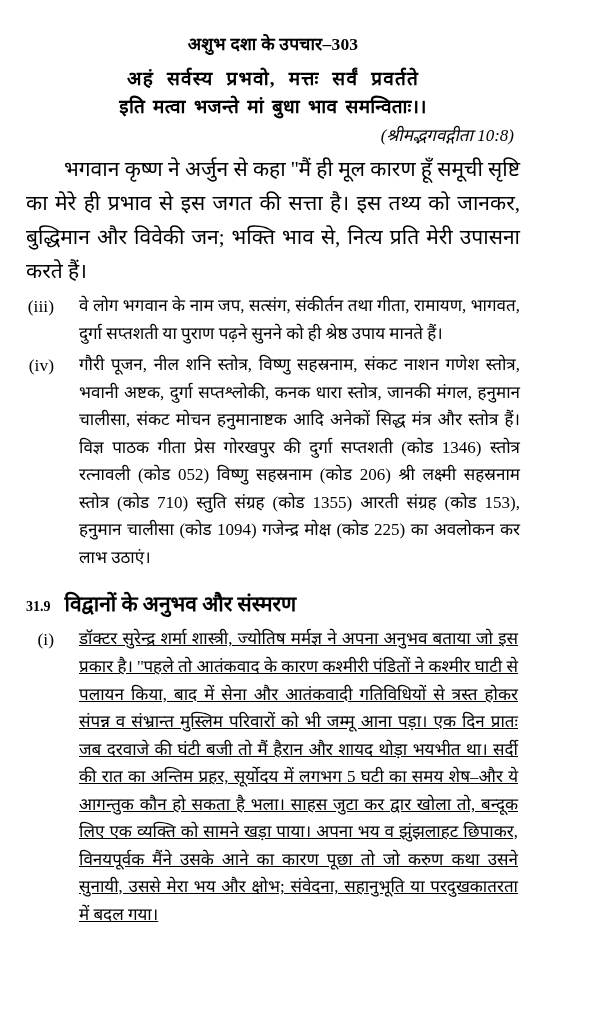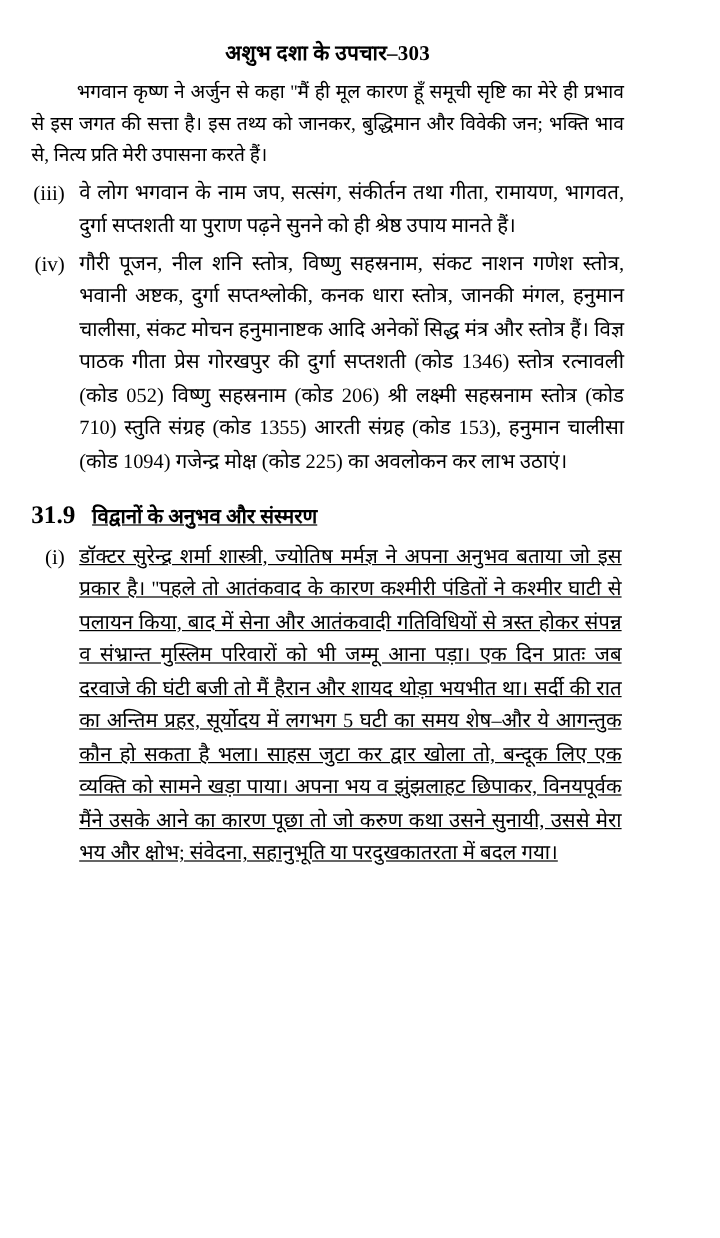--- a/index.html
+++ b/index.html
@@ -43,33 +43,34 @@
     letter-spacing: 0.3px;
     word-spacing: 3px;
   }
   .attrib {
     text-align: right;
     font-style: italic;
     font-size: 17px;
     margin: 3px 6px 6px 0;
   }
   p.body-para {
-    font-size: 16px;
+    font-size: 21px;
     line-height: 1.62;
     margin: 0 0 3px 0;
     text-align: justify;
     text-justify: inter-word;
   }
   p.body-para.indent {
     text-indent: 38px;
   }
   .list-item {
     display: flex;
     align-items: flex-start;
     margin: 4px 0 2px 0;
+    gap: 13px;
   }
   .list-marker {
     flex: 0 0 auto;
     width: 40px;
     font-size: 17.5px;
     line-height: 1.62;
     text-align: right;
     padding-right: 12px;
     box-sizing: border-box;
   }
@@ -84,45 +85,49 @@
     margin: 0 0 4px 0;
     text-decoration: underline;
   }
   .section-heading {
     display: flex;
     align-items: baseline;
     margin: 18px 0 8px 0;
     font-weight: bold;
   }
   .section-num {
-    font-size: 21px;
+    font-size: 14px;
     font-weight: bold;
     flex: 0 0 auto;
     padding-right: 14px;
   }
   .section-title {
-    font-size: 17px;
+    font-size: 21px;
     font-weight: bold;
-    text-decoration: underline;
   }
   .list-item.deep .list-body {
     padding-right: 2px;
   }
   .tail-para {
     text-indent: 38px;
   }
 </style>
 </head>
 <body>
 
 <div class="page">
 
   <div class="running-head">अशुभ दशा के उपचार–303</div>
 
+  <div class="shloka">
+    <div class="l1">अहं  सर्वस्य  प्रभवो,  मत्तः  सर्वं  प्रवर्तते</div>
+    <div class="l2">इति मत्वा भजन्ते मां बुधा भाव समन्विताः।।</div>
+  </div>
 
+  <div class="attrib">(श्रीमद्भगवद्गीता 10:8)</div>
 
   <p class="body-para indent">भगवान कृष्ण ने अर्जुन से कहा ''मैं ही मूल कारण हूँ समूची सृष्टि का मेरे ही प्रभाव से इस जगत की सत्ता है। इस तथ्य को जानकर, बुद्धिमान और विवेकी जन; भक्ति भाव से, नित्य प्रति मेरी उपासना करते हैं।</p>
 
   <div class="list-item">
     <div class="list-marker">(iii)</div>
     <div class="list-body">वे लोग भगवान के नाम जप, सत्संग, संकीर्तन तथा गीता, रामायण, भागवत, दुर्गा सप्तशती या पुराण पढ़ने सुनने को ही श्रेष्ठ उपाय मानते हैं।</div>
   </div>
 
   <div class="list-item">
     <div class="list-marker">(iv)</div>

